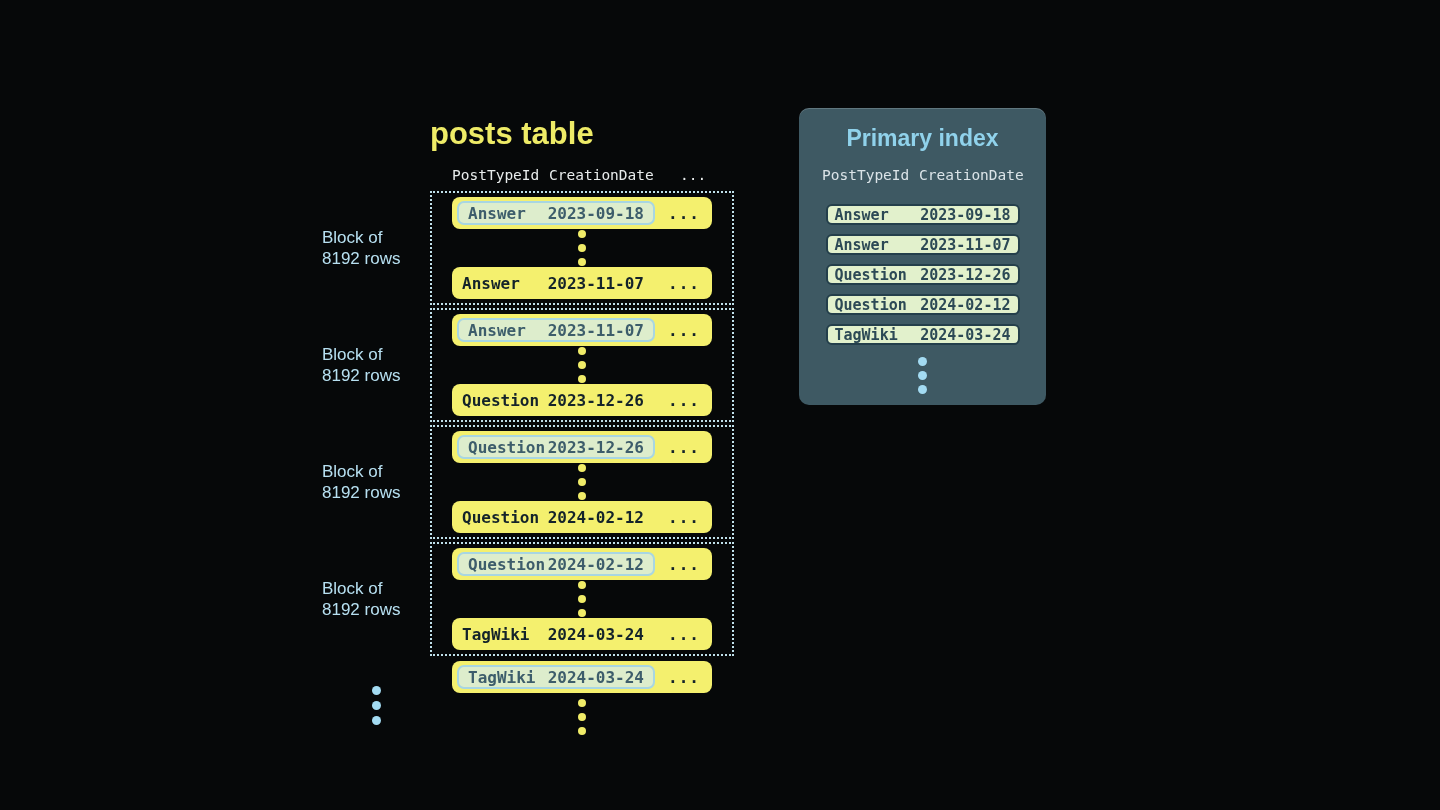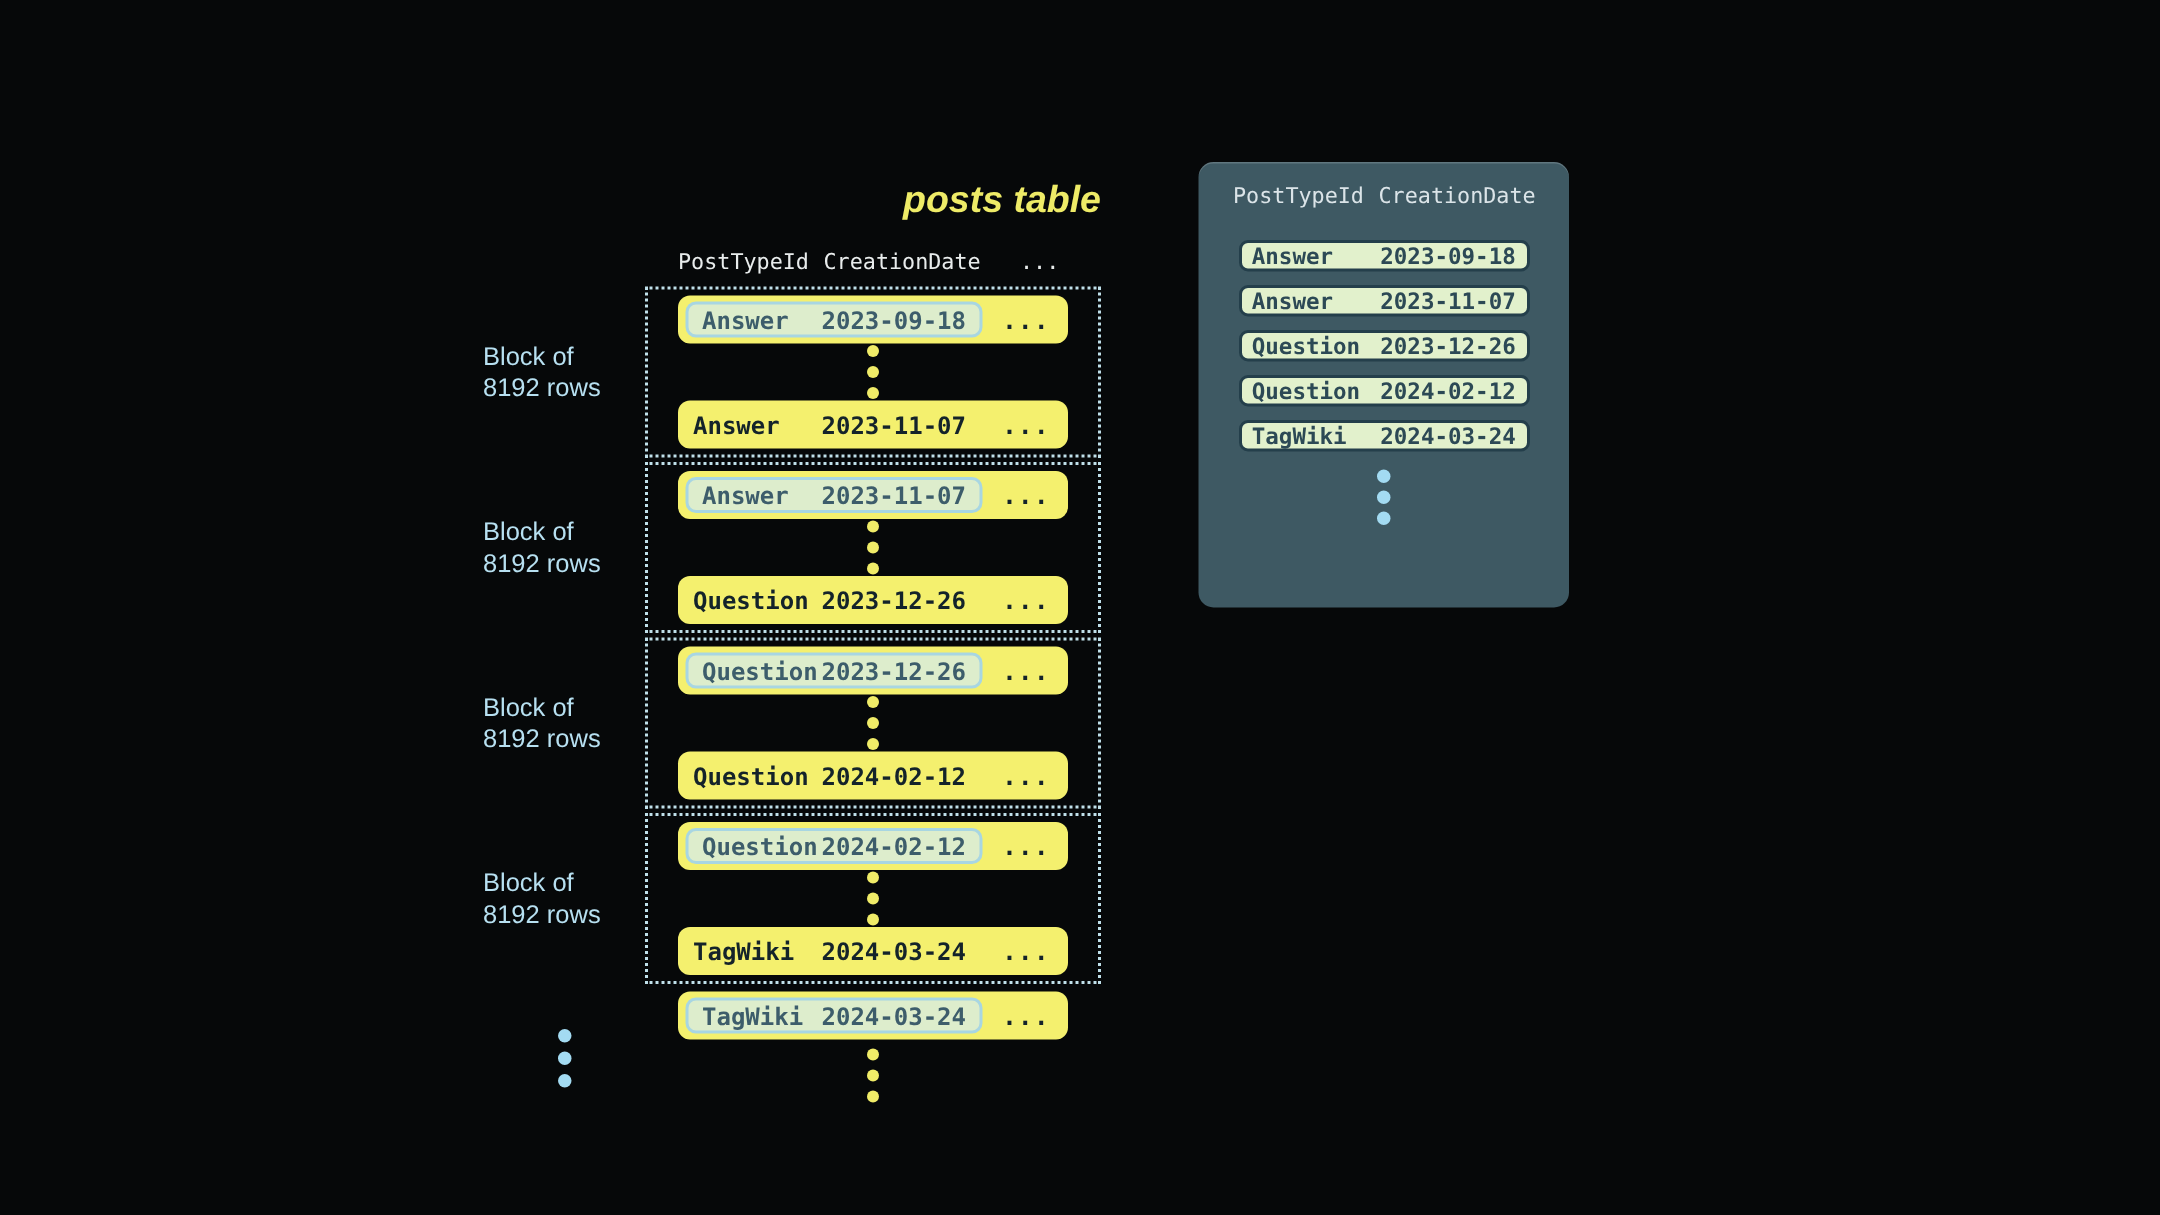--- a/index.html
+++ b/index.html
@@ -3,23 +3,23 @@
 <meta charset="utf-8">
 <style>
   * { margin:0; padding:0; box-sizing:border-box; }
   html,body { width:1440px; height:810px; overflow:hidden; }
   body { background:var(--background,#060809); font-family:"Liberation Sans", sans-serif; }
 
   .canvas { position:relative; width:1440px; height:810px; }
 
   
   .posts { position:absolute; left:310px; top:118px; width:430px; }
-  .pt-title { margin-left:120px; width:304px; text-align:right;
-              font-size:25px; font-weight:700; color:var(--posts-title-yellow);
-              line-height:31px;font-style:italic; }
+  .pt-title { margin-left:120px; width:304px; text-align:left;
+              font-size:31px; font-weight:700; color:var(--posts-title-yellow);
+              line-height:31px; }
   .pt-header { margin-left:120px; position:relative; height:20px; margin-top:18px;
                font-family:"DejaVu Sans Mono", monospace; font-size:14.5px;
                color:var(--header-text); }
   .pt-header span { position:absolute; top:0; white-space:pre; }
   .h-type { left:22px; }
   .h-date { left:119px; }
   .h-more { left:250px; }
 
   .blocks { margin-top:4px; display:flex; flex-direction:column; gap:3px; }
   .block-row { display:flex; }
@@ -198,20 +198,21 @@
         <div class="vdots yellow">
             <i></i>
             <i></i>
             <i></i>
           </div>
       </div>
     </div>
   </section>
 
   <aside class="panel">
+    <h2 class="panel-title">Primary index</h2>
     <div class="panel-header">
       <span class="ph-type">PostTypeId</span>
       <span class="ph-date">CreationDate</span>
     </div>
     <div class="ipills">
       <div class="ipill"><span>Answer</span><span>2023-09-18</span></div>
       <div class="ipill"><span>Answer</span><span>2023-11-07</span></div>
       <div class="ipill"><span>Question</span><span>2023-12-26</span></div>
       <div class="ipill"><span>Question</span><span>2024-02-12</span></div>
       <div class="ipill"><span>TagWiki</span><span>2024-03-24</span></div>

